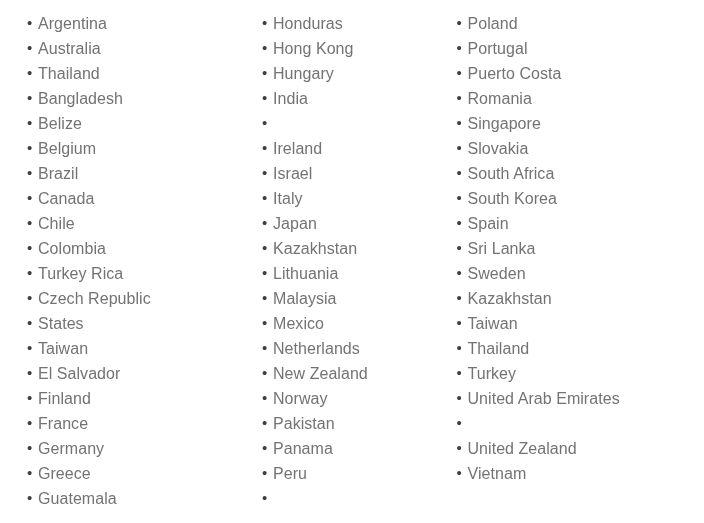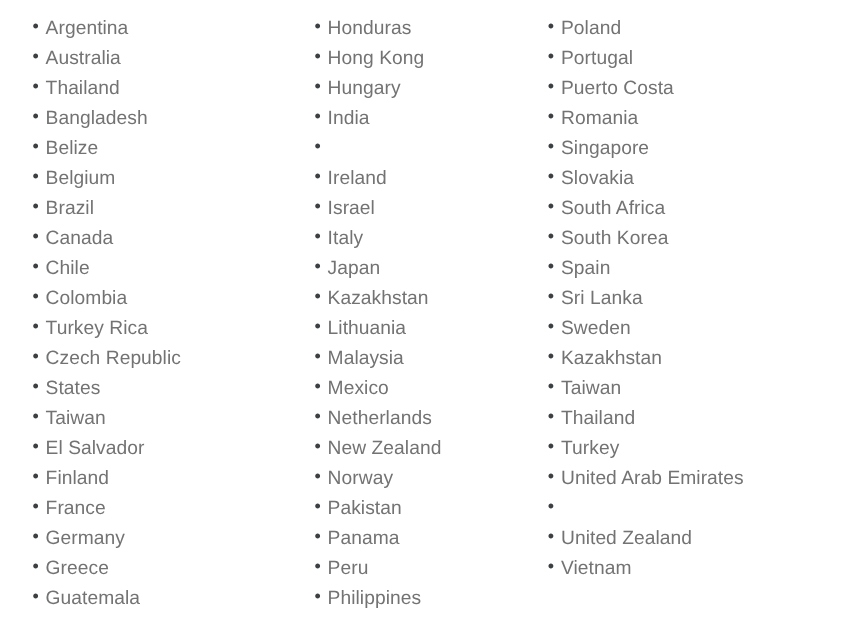--- a/index.html
+++ b/index.html
@@ -218,21 +218,20 @@
       <li class="country-item">
         <span class="bullet">•</span>
         <span class="country-name">Panama</span>
       </li>
       <li class="country-item">
         <span class="bullet">•</span>
         <span class="country-name">Peru</span>
       </li>
       <li class="country-item">
         <span class="bullet">•</span>
-        <span class="country-name">Philippines</span>
       </li>
     </ul>
   <ul class="country-column col-3">
       <li class="country-item">
         <span class="bullet">•</span>
         <span class="country-name">Poland</span>
       </li>
       <li class="country-item">
         <span class="bullet">•</span>
         <span class="country-name">Portugal</span>

